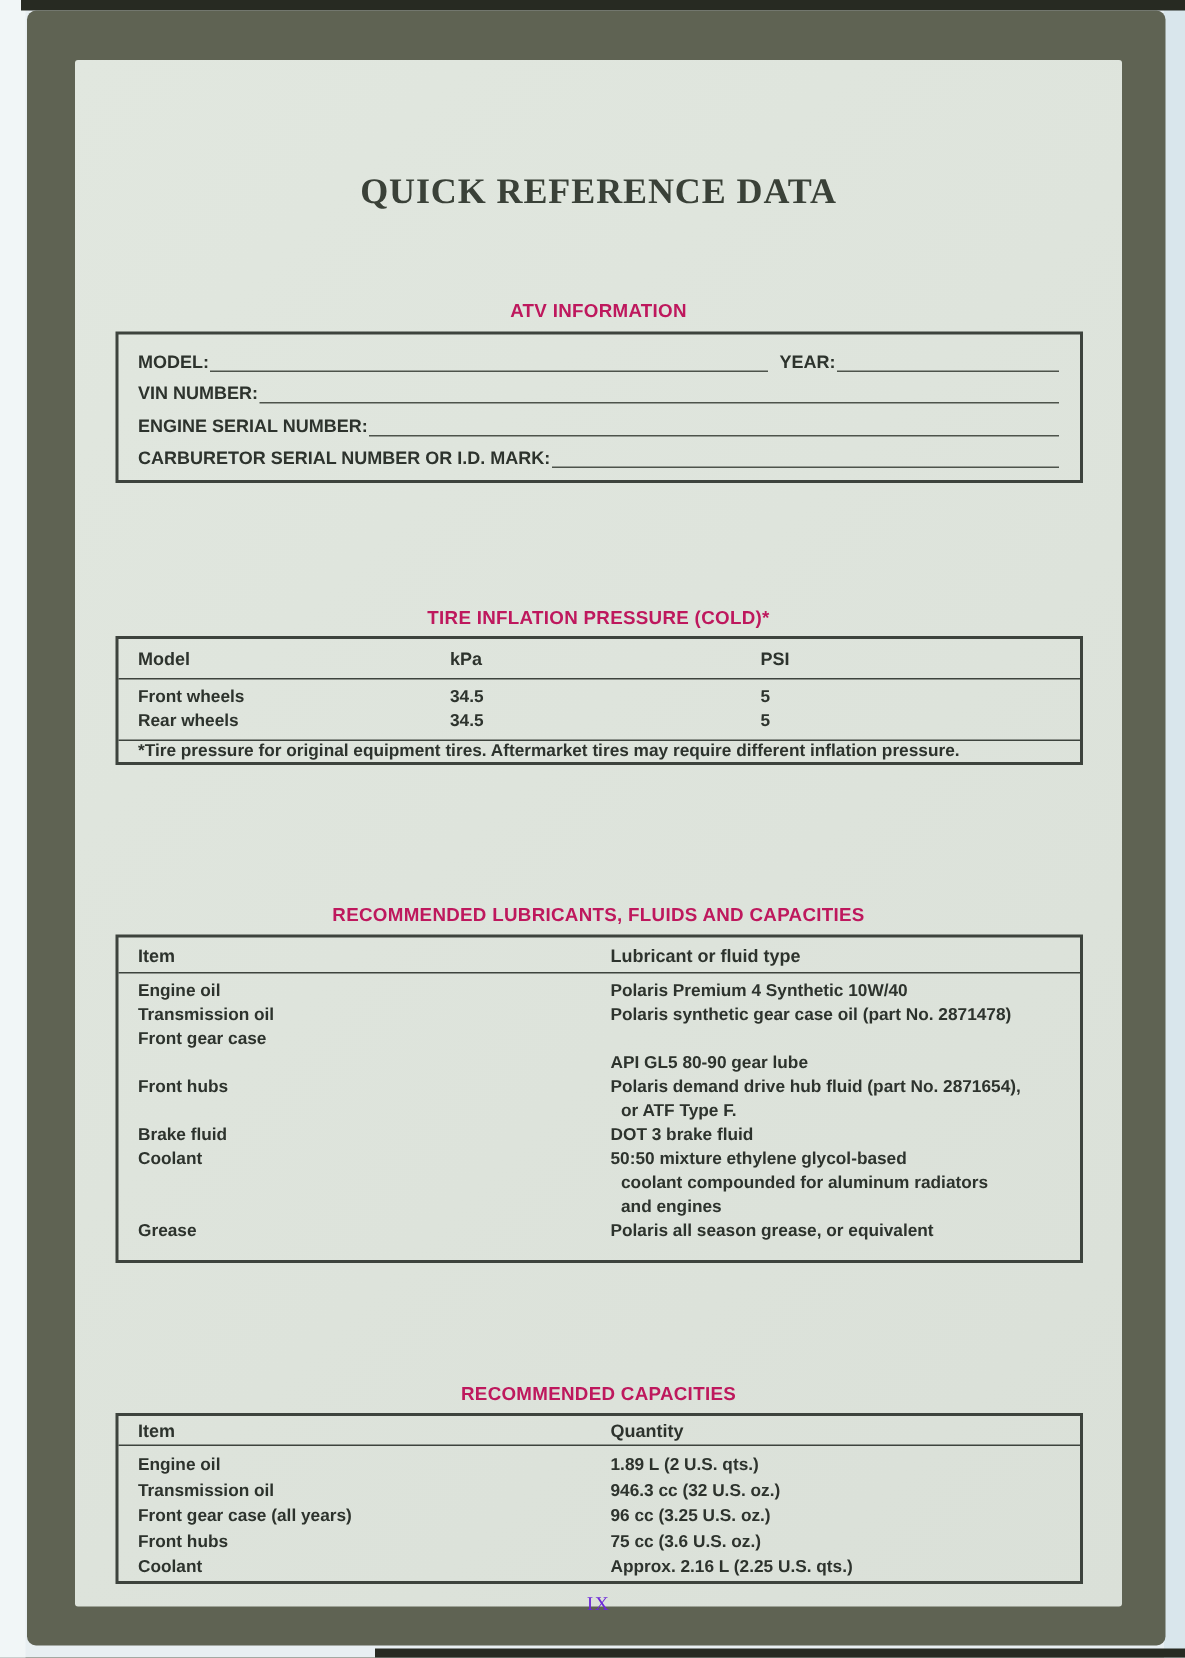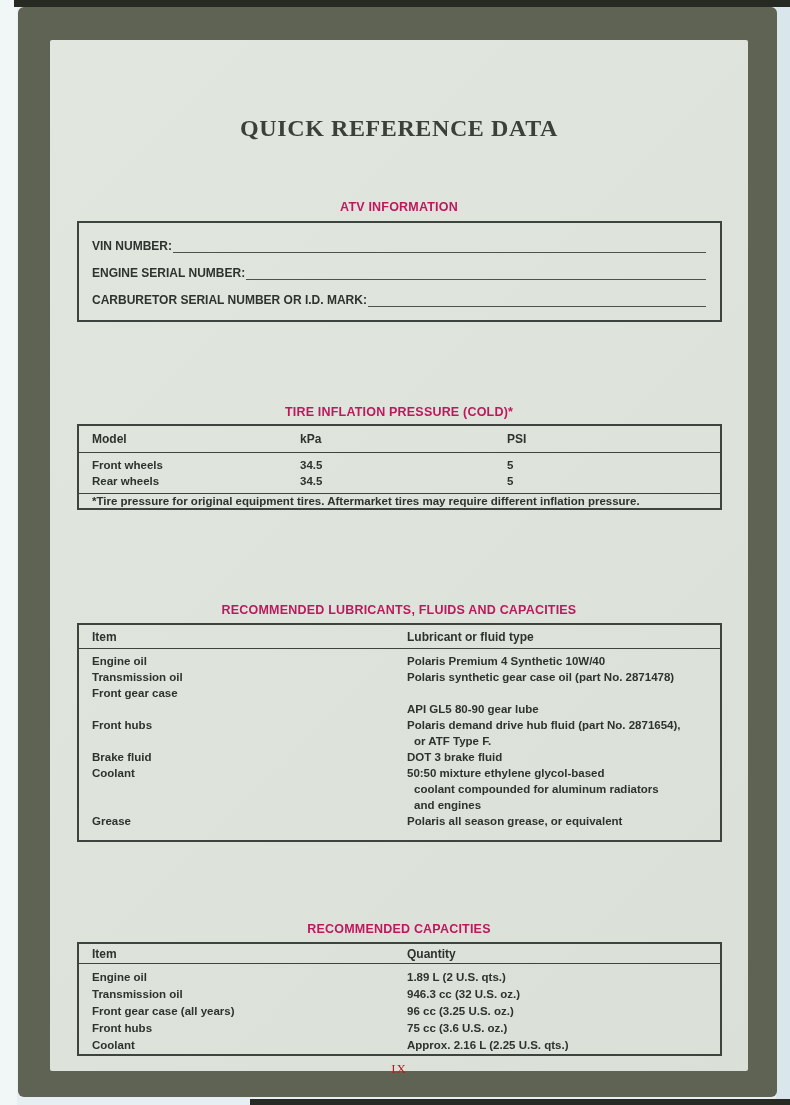--- a/index.html
+++ b/index.html
@@ -69,40 +69,46 @@
   .two-col .indent{padding-left:7px;}
 
   
   .cap-box{top:911px;height:114px;display:flex;flex-direction:column;}
   .cap-head{height:23px;align-items:center;border-bottom:1.5px solid #3d433d;font-size:12px;font-weight:bold;}
   .cap-rows{padding-top:5px;}
   .cap-rows .cell{line-height:17px;}
 
   .page-number{
     position:absolute;left:50px;top:1030px;width:698px;text-align:center;
-    font-family:"Liberation Serif",serif;font-size:13px;color:#b91c1c;letter-spacing:1px;
+    font-family:"Liberation Serif",serif;font-size:13px;color:#6d28d9;letter-spacing:1px;
   }
 </style>
 </head>
 <body>
 
 <div class="edge-left"></div>
 <div class="edge-right"></div>
 <div class="strip-top"></div>
 <div class="strip-bottom"></div>
 <div class="frame"></div>
 <div class="paper"></div>
 
 <div class="content">
 
   <h1 class="doc-title">QUICK REFERENCE DATA</h1>
 
   <h2 class="sec-head" style="top:169px;">ATV INFORMATION</h2>
   <div class="box atv-box">
     <div class="fill-row">
+      <span class="fill-label">MODEL:</span>
+      <span class="fill-line"></span>
+      <span class="fill-label year-label">YEAR:</span>
+      <span class="fill-line fixed"></span>
+    </div>
+    <div class="fill-row">
       <span class="fill-label">VIN NUMBER:</span>
       <span class="fill-line"></span>
     </div>
     <div class="fill-row">
       <span class="fill-label">ENGINE SERIAL NUMBER:</span>
       <span class="fill-line"></span>
     </div>
     <div class="fill-row">
       <span class="fill-label">CARBURETOR SERIAL NUMBER OR I.D. MARK:</span>
       <span class="fill-line"></span>

